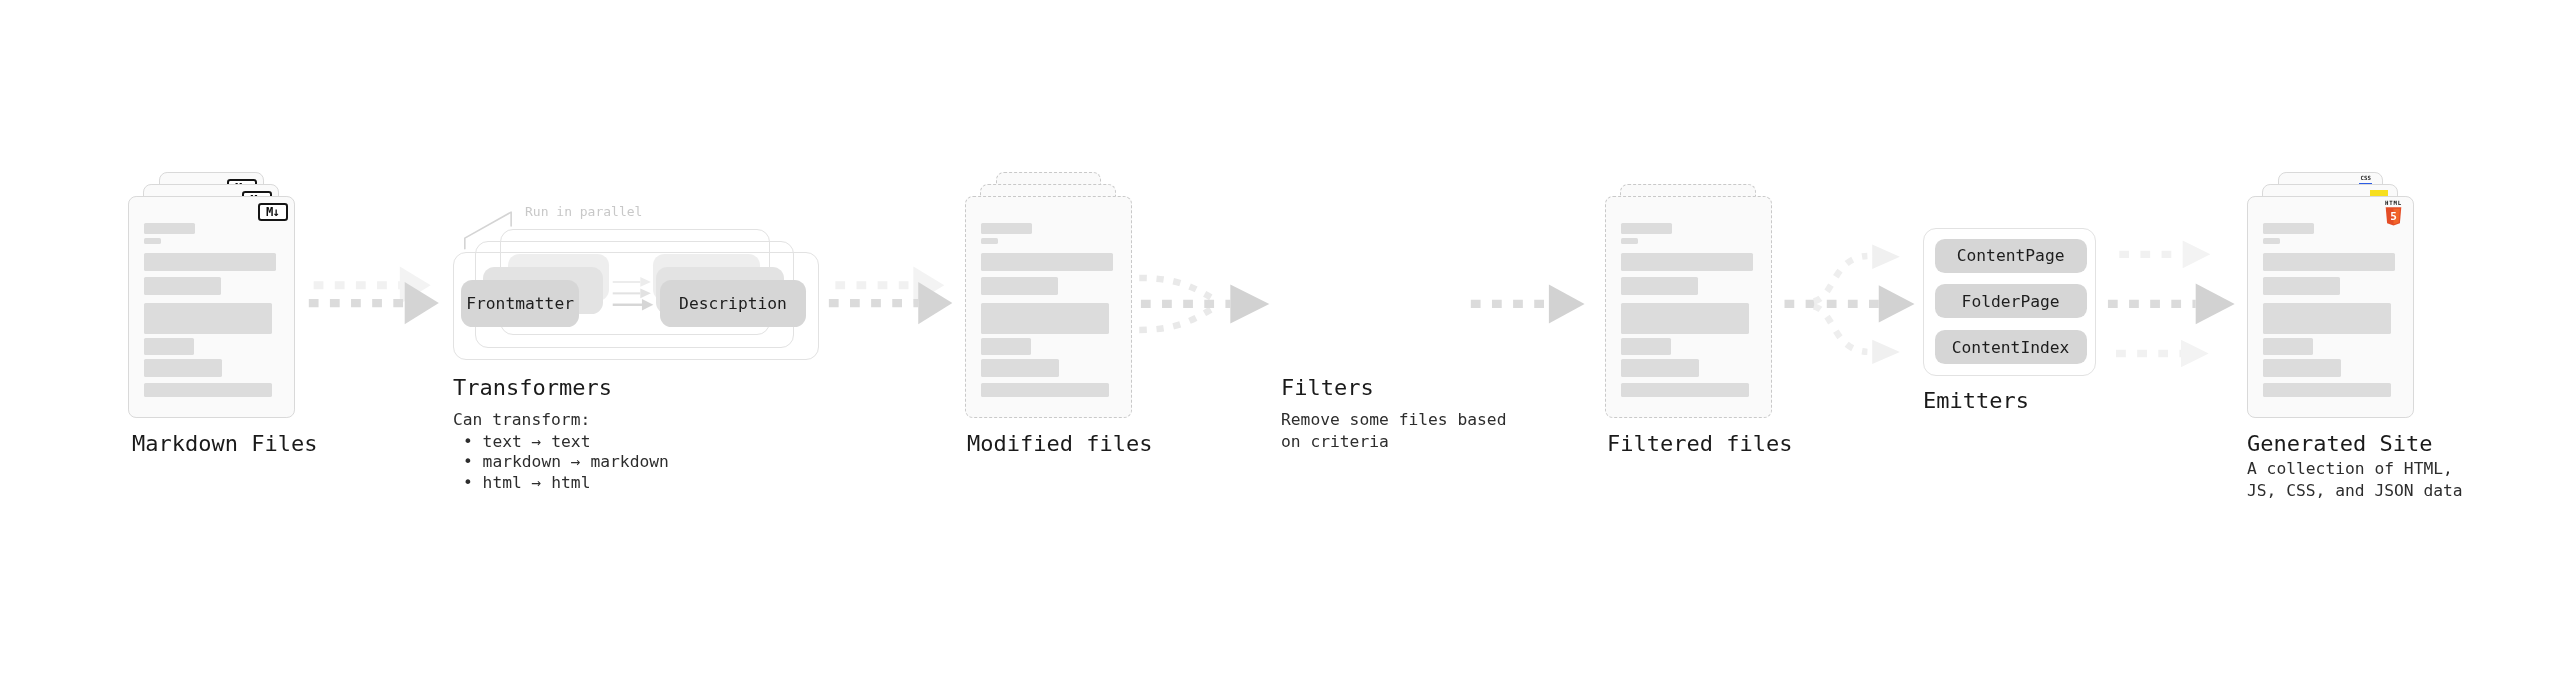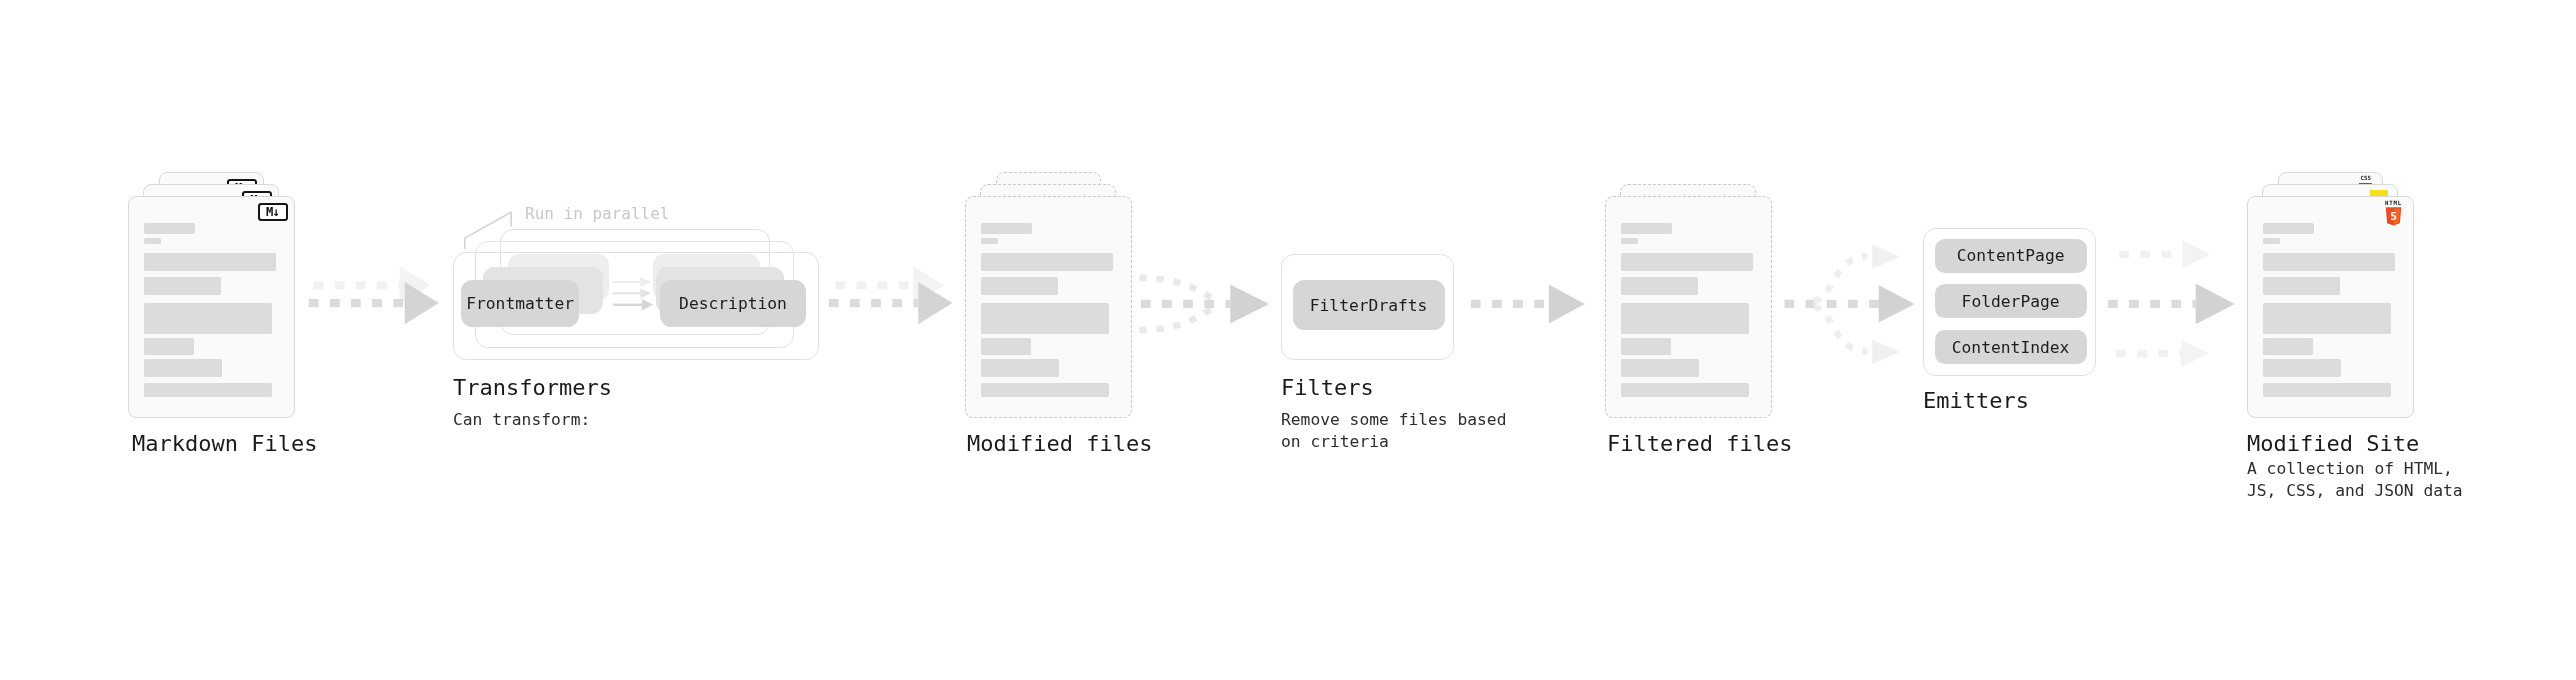--- a/index.html
+++ b/index.html
@@ -30,21 +30,21 @@
   .procbox{position:absolute;border:1.6px solid #e2e2e2;border-radius:13px;background:#ffffff;box-sizing:border-box;}
   .pill{position:absolute;background:#d6d6d6;border-radius:11.4px;display:flex;align-items:center;
         justify-content:center;font-size:16.3px;color:#1d1d1d;white-space:nowrap;}
   .pill.ghost1{background:#e3e3e3;}
   .pill.ghost2{background:#eeeeee;}
 
   
   .title{position:absolute;font-size:22px;color:#1a1a1a;white-space:nowrap;}
   .sub{position:absolute;font-size:16.3px;line-height:22px;color:#2d2d2d;white-space:nowrap;}
   .sub.tight{line-height:20.3px;}
-  .note{position:absolute;font-size:16px;color:#c8c8c8;white-space:nowrap;text-align:right;}
+  .note{position:absolute;font-size:13px;color:#c8c8c8;white-space:nowrap;text-align:right;}
 </style>
 </head>
 <body>
 
 <div class="canvas">
 
   <svg class="arrows" width="2576" height="681" viewBox="0 0 3170 838">
 
     <g>
       <path d="M386 351 H492" stroke="#f1f1f1" stroke-width="10" stroke-dasharray="12 14" fill="none"></path>
@@ -132,42 +132,44 @@
     <div class="pill ghost2" style="left:200px;top:59px;width:107px;height:47px"></div>
     <div class="frame" style="left:22px;top:46px;width:319px;height:107px"></div>
     <div class="pill ghost1" style="left:30px;top:72px;width:120px;height:47px"></div>
     <div class="pill ghost1" style="left:203px;top:72px;width:128px;height:47px"></div>
     <div class="frame" style="left:0;top:57px;width:366px;height:108px"></div>
     <div class="pill" style="left:8.1px;top:85px;width:118px;height:47px">Frontmatter</div>
     <div class="pill" style="left:207px;top:85px;width:146px;height:47px">Description</div>
   </div>
   <div class="title layer" style="left:453px;top:375px">Transformers</div>
   <div class="sub layer" style="left:453px;top:409px">Can transform:</div>
+  <div class="layer" style="left:463px;top:432px">
+    <div class="sub tight" style="position:static">• text → text</div>
+    <div class="sub tight" style="position:static">• markdown → markdown</div>
+    <div class="sub tight" style="position:static">• html → html</div>
+  </div>
 
   <div class="layer" style="left:965px;top:172px;width:171px;height:252px">
     <div class="doc dashed" style="left:31px;top:0;width:105px;height:222px"></div>
     <div class="doc dashed" style="left:15.4px;top:12.2px;width:136px;height:222px"></div>
     <div class="doc dashed" style="left:0;top:24.4px;width:167px;height:222px">
       <div class="bars">
         <div class="bar" style="width:51px;height:10.6px;margin-bottom:4.1px"></div>
         <div class="bar" style="width:17px;height:5.7px;margin-bottom:9px"></div>
         <div class="bar" style="width:132px;height:18px;margin-bottom:6.5px"></div>
         <div class="bar" style="width:77px;height:18px;margin-bottom:8.1px"></div>
         <div class="bar" style="width:128px;height:31px;margin-bottom:4.1px"></div>
         <div class="bar" style="width:50px;height:16.3px;margin-bottom:4.1px"></div>
         <div class="bar" style="width:78px;height:18px;margin-bottom:6.5px"></div>
         <div class="bar" style="width:128px;height:14px"></div>
       </div>
     </div>
   </div>
   <div class="title layer" style="left:967px;top:431px">Modified files</div>
 
-  <div class="procbox layer" style="left:1281px;top:254px;width:173px;height:106px">
-    <div class="pill" style="left:10.6px;top:25px;width:152px;height:50px">FilterDrafts</div>
-  </div>
   <div class="title layer" style="left:1281px;top:375px">Filters</div>
   <div class="layer" style="left:1281px;top:409px">
     <div class="sub" style="position:static">Remove some files based</div>
     <div class="sub" style="position:static">on criteria</div>
   </div>
 
   <div class="layer" style="left:1605px;top:184px;width:171px;height:240px">
     <div class="doc dashed" style="left:15.4px;top:0;width:136px;height:222px"></div>
     <div class="doc dashed" style="left:0;top:12.2px;width:167px;height:222px">
       <div class="bars">
@@ -215,20 +217,20 @@
         <div class="bar" style="width:17px;height:5.7px;margin-bottom:9px"></div>
         <div class="bar" style="width:132px;height:18px;margin-bottom:6.5px"></div>
         <div class="bar" style="width:77px;height:18px;margin-bottom:8.1px"></div>
         <div class="bar" style="width:128px;height:31px;margin-bottom:4.1px"></div>
         <div class="bar" style="width:50px;height:16.3px;margin-bottom:4.1px"></div>
         <div class="bar" style="width:78px;height:18px;margin-bottom:6.5px"></div>
         <div class="bar" style="width:128px;height:14px"></div>
       </div>
     </div>
   </div>
-  <div class="title layer" style="left:2247px;top:431px">Modified Site</div>
+  <div class="title layer" style="left:2247px;top:431px">Generated Site</div>
   <div class="layer" style="left:2247px;top:458px">
     <div class="sub" style="position:static">A collection of HTML,</div>
     <div class="sub" style="position:static">JS, CSS, and JSON data</div>
   </div>
 
 </div>
 
 
 </body></html>

